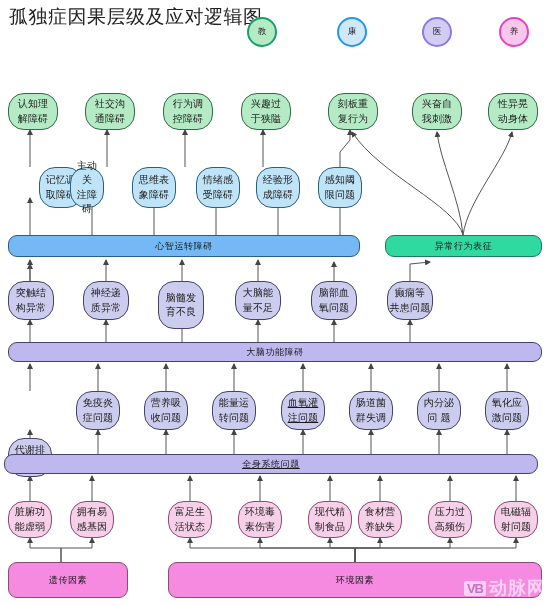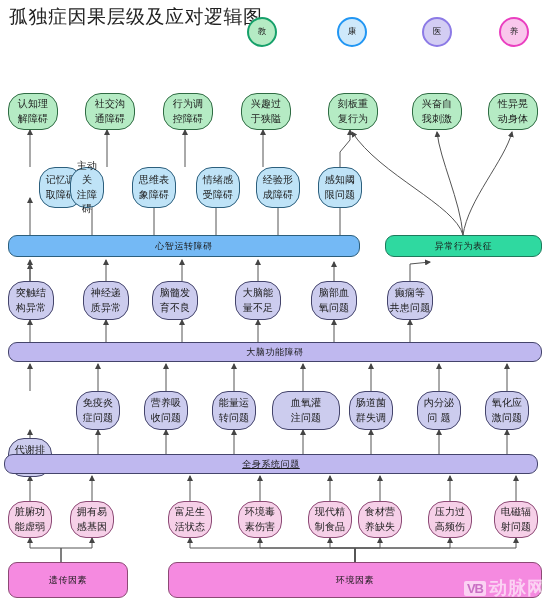--- a/index.html
+++ b/index.html
@@ -225,21 +225,21 @@
   <div class="bar bar-green" style="left:385px; top:235px; width:157px; height:22px;border-radius:9px;">
     <span>异常行为表征</span>
   </div>
 
   <div class="node purple" style="left:8px;  top:281px; width:46px; height:39px;">
       <span class="txt"><span>突触结</span><br><span>构异常</span></span>
     </div>
   <div class="node purple" style="left:83px; top:281px; width:46px; height:39px;">
       <span class="txt"><span>神经递</span><br><span>质异常</span></span>
     </div>
-  <div class="node purple" style="left:152px;top:281px; width:46px; height:39px;text-align:center;">
+  <div class="node purple" style="left:158px;top:281px; width:46px; height:48px;text-align:center;">
       <span class="txt"><span>脑髓发</span><br><span>育不良</span></span>
     </div>
   <div class="node purple" style="left:235px;top:281px; width:46px; height:39px;">
       <span class="txt"><span>大脑能</span><br><span>量不足</span></span>
     </div>
   <div class="node purple" style="left:311px;top:281px; width:46px; height:39px;">
       <span class="txt"><span>脑部血</span><br><span>氧问题</span></span>
     </div>
   <div class="node purple" style="left:387px;top:281px; width:46px; height:39px;">
       <span class="txt"><span>癫痫等</span><br><span>共患问题</span></span>
@@ -254,21 +254,21 @@
     </div>
   <div class="node purple" style="left:76px; top:391px; width:44px; height:39px;">
       <span class="txt"><span>免疫炎</span><br><span>症问题</span></span>
     </div>
   <div class="node purple" style="left:144px;top:391px; width:44px; height:39px;">
       <span class="txt"><span>营养吸</span><br><span>收问题</span></span>
     </div>
   <div class="node purple" style="left:212px;top:391px; width:44px; height:39px;">
       <span class="txt"><span>能量运</span><br><span>转问题</span></span>
     </div>
-  <div class="node purple" style="left:272px;top:391px; width:68px; height:39px;">
+  <div class="node purple" style="left:281px;top:391px; width:44px; height:39px;text-decoration:underline;">
       <span class="txt"><span>血氧灌</span><br><span>注问题</span></span>
     </div>
   <div class="node purple" style="left:349px;top:391px; width:44px; height:39px;">
       <span class="txt"><span>肠道菌</span><br><span>群失调</span></span>
     </div>
   <div class="node purple" style="left:417px;top:391px; width:44px; height:39px;">
       <span class="txt"><span>内分泌</span><br><span>问 题</span></span>
     </div>
   <div class="node purple" style="left:485px;top:391px; width:44px; height:39px;">
       <span class="txt"><span>氧化应</span><br><span>激问题</span></span>

